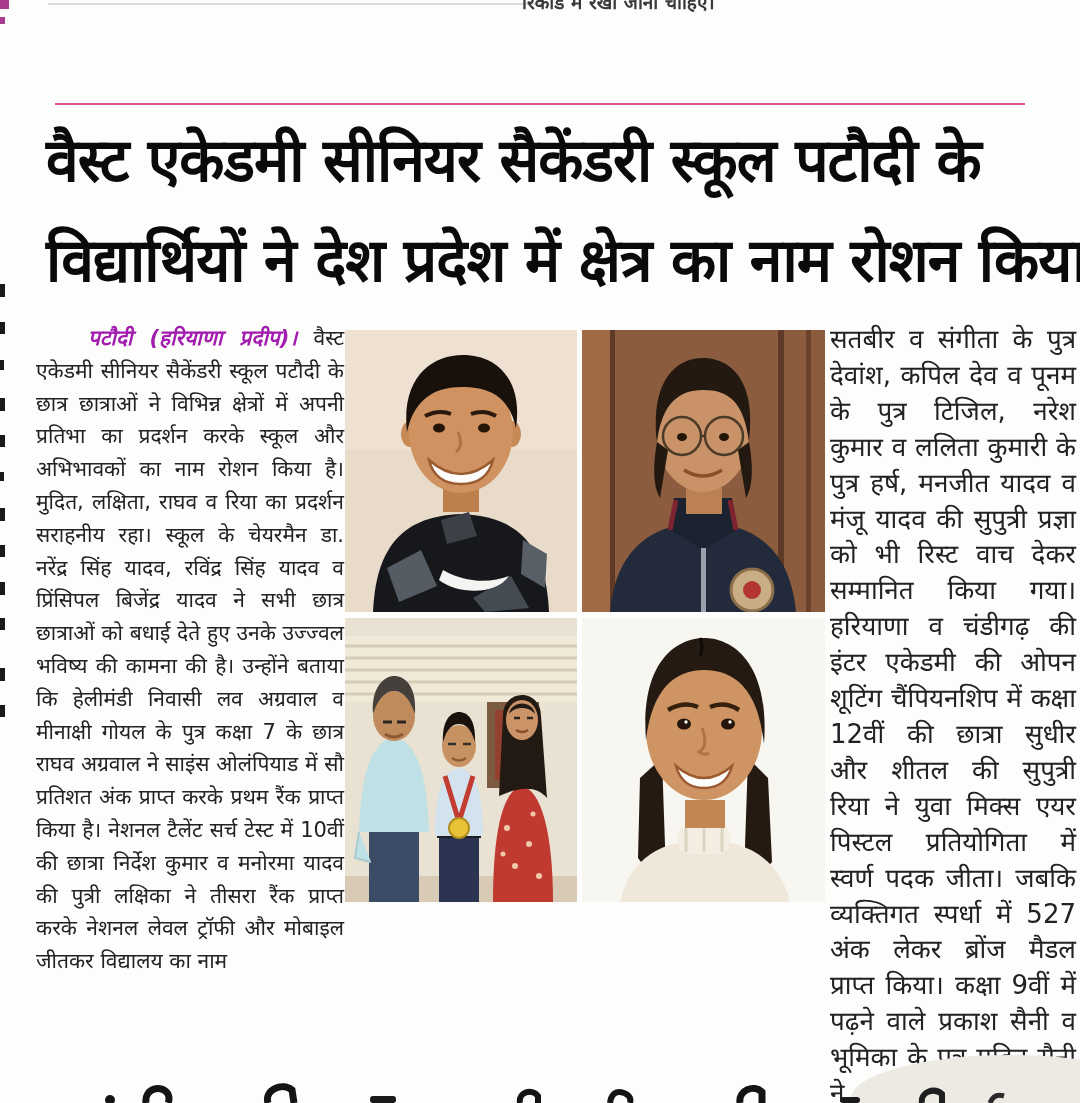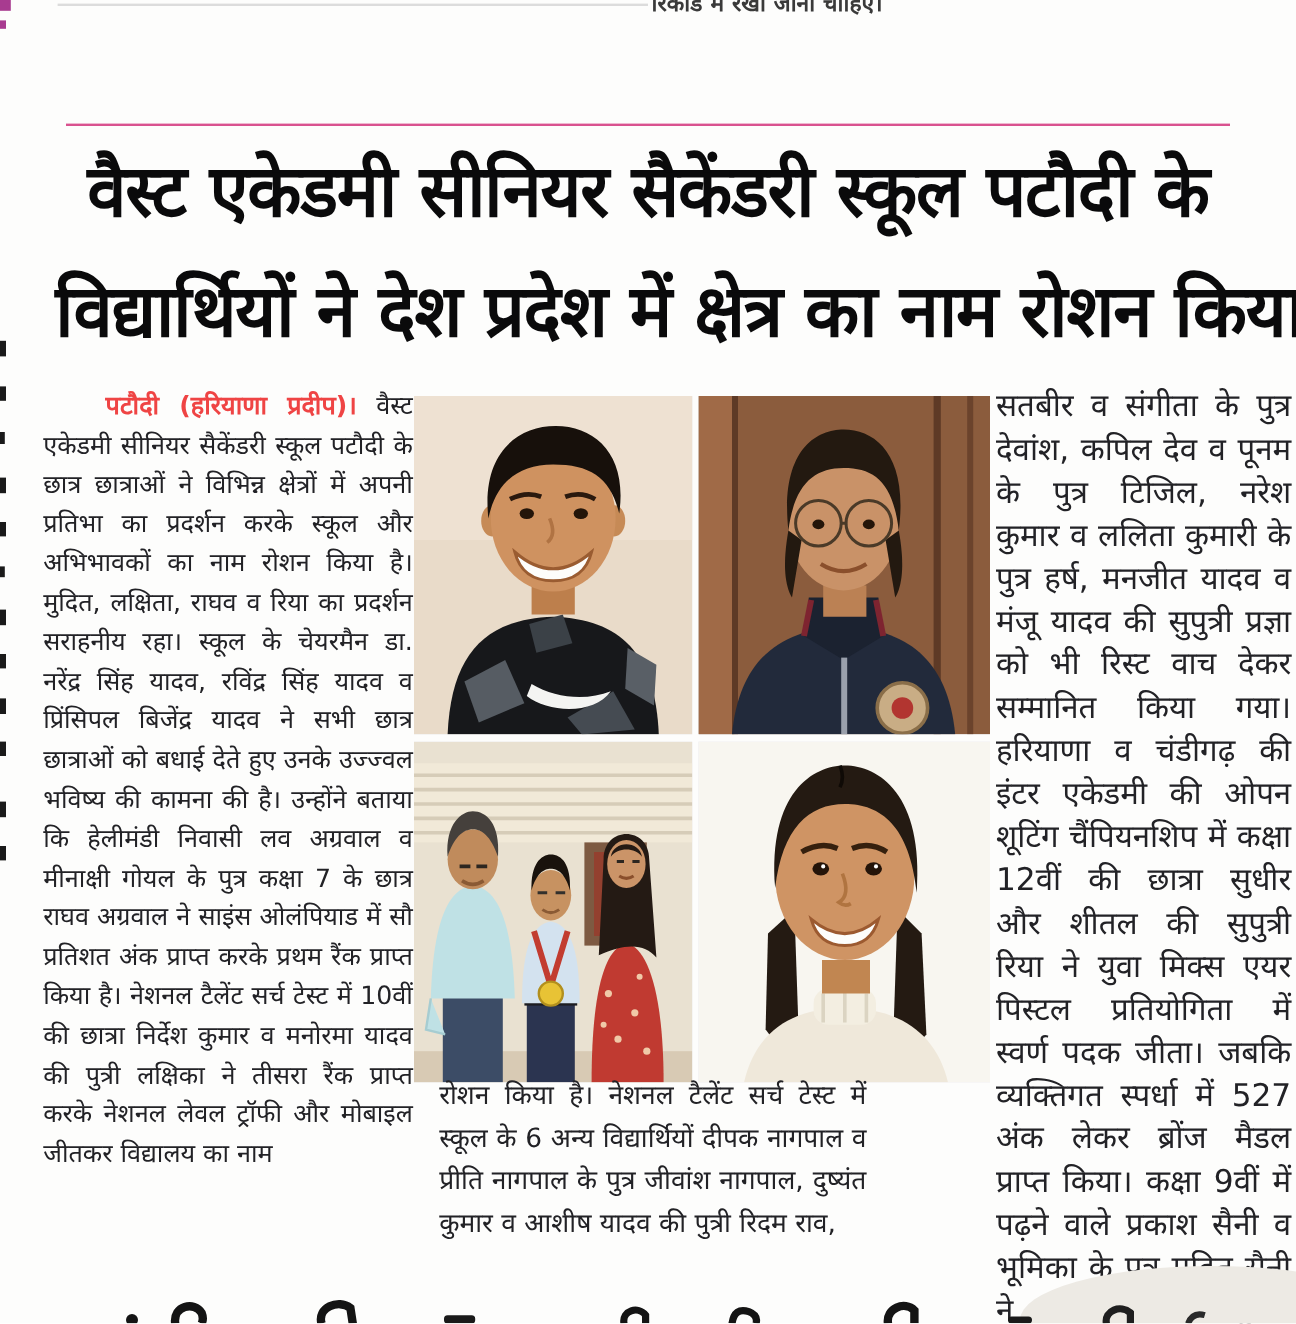--- a/index.html
+++ b/index.html
@@ -5,48 +5,48 @@
   html,body{margin:0;padding:0;background:#ffffff;}
   .page{
     position:relative;width:1080px;height:1103px;margin:0 auto;
     background:#fdfdfc;overflow:hidden;
     font-family:"DejaVu Sans",sans-serif;color:#1c1c1e;
   }
   
   .corner-mark{position:absolute;background:#a83b90;}
   .top-hairline{position:absolute;left:48px;top:3px;width:492px;height:2px;background:#dcdcdc;}
   .top-clip{
-    position:absolute;left:543px;top:0;width:240px;height:13px;overflow:hidden;
+    position:absolute;left:522px;top:0;width:240px;height:13px;overflow:hidden;
   }
   .top-clip span{
     position:absolute;left:0;top:-11px;font-size:19px;font-weight:600;color:#3a3a3a;white-space:nowrap;
   }
   
   .kicker{
     position:absolute;left:40px;top:50px;width:1000px;text-align:center;
     font-size:42px;font-weight:800;color:#0d0d0e;letter-spacing:-.5px;white-space:nowrap;
   }
   .pink-rule{position:absolute;left:55px;top:103px;width:970px;height:2px;background:#d9528f;}
   
   .headline{
-    position:absolute;left:36px;top:110px;width:1008px;text-align:center;
+    position:absolute;left:36px;top:110px;width:1008px;text-align:left;
     font-size:60px;font-weight:800;color:#0a0a0b;line-height:100px;letter-spacing:-1px;
   }
   .headline .hl{display:block;white-space:nowrap;transform:scaleX(.98);transform-origin:center;}
   
   .col{
     position:absolute;text-align:justify;color:#222226;
     text-rendering:optimizeLegibility;
   }
   .col-left{left:36px;top:322px;width:308px;font-size:21px;line-height:32.8px;}
   .col-left p{margin:0;text-indent:52px;}
   .col-mid{left:366px;top:896px;width:356px;font-size:22px;line-height:35.6px;}
   .col-right{left:830px;top:322px;width:246px;font-size:26px;line-height:35.9px;}
   .col p{margin:0;}
-  .dateline{font-weight:800;color:#ef4444;}
+  .dateline{font-weight:800;color:#a21caf;font-style:italic;}
   
   .photo-grid{position:absolute;left:345px;top:330px;width:480px;height:572px;}
   .photo{position:absolute;overflow:hidden;background:#eee;}
   .photo svg{display:block;width:100%;height:100%;}
   .p1{left:0;top:0;width:232px;height:282px;}
   .p2{left:237px;top:0;width:243px;height:282px;}
   .p3{left:0;top:288px;width:232px;height:284px;}
   .p4{left:237px;top:288px;width:243px;height:284px;}
   
   .edge-frag{position:absolute;left:0;width:5px;background:#1a1a1a;}
@@ -190,23 +190,20 @@
         <ellipse cx="146" cy="106" rx="7" ry="5.5" fill="#241409"></ellipse>
         <circle cx="104" cy="104" r="1.7" fill="#fff"></circle>
         <circle cx="148" cy="104" r="1.7" fill="#fff"></circle>
         <path d="M120,110 q7,18 -3,24 q5,4 10,1" stroke="#b07440" stroke-width="3" fill="none"></path>
         <path d="M94,148 Q122,172 150,148 Q144,170 122,170 Q100,170 94,148 Z" fill="#fdfdfb" stroke="#9c5a30" stroke-width="2.5"></path>
       </svg>
     </div>
 
   </div>
 
-  <div class="col col-mid">
-    <p>रोशन किया है। नेशनल टैलेंट सर्च टेस्ट में स्कूल के 6 अन्य विद्यार्थियों दीपक नागपाल व प्रीति नागपाल के पुत्र जीवांश नागपाल, दुष्यंत कुमार व आशीष यादव की पुत्री रिदम राव,</p>
-  </div>
 
   <div class="col col-right">
     <p>सतबीर व संगीता के पुत्र देवांश, कपिल देव व पूनम के पुत्र टिजिल, नरेश कुमार व ललिता कुमारी के पुत्र हर्ष, मनजीत यादव व मंजू यादव की सुपुत्री प्रज्ञा को भी रिस्ट वाच देकर सम्मानित किया गया। हरियाणा व चंडीगढ़ की इंटर एकेडमी की ओपन शूटिंग चैंपियनशिप में कक्षा 12वीं की छात्रा सुधीर और शीतल की सुपुत्री रिया ने युवा मिक्स एयर पिस्टल प्रतियोगिता में स्वर्ण पदक जीता। जबकि व्यक्तिगत स्पर्धा में 527 अंक लेकर ब्रोंज मैडल प्राप्त किया। कक्षा 9वीं में पढ़ने वाले प्रकाश सैनी व भूमिका के पुत्र मुदित सैनी ने रेजांगला शूटिंग अकादमी गुड़गांव में एयर पिस्टल सब यूथ पुरुष वर्ग में कांस्य पदक जीता।</p>
   </div>
 
   <div class="edge-frag" style="top:284px;height:13px;"></div>
   <div class="edge-frag" style="top:322px;height:12px;"></div>
   <div class="edge-frag" style="top:360px;height:10px;width:4px;"></div>
   <div class="edge-frag" style="top:398px;height:13px;"></div>
   <div class="edge-frag" style="top:435px;height:12px;"></div>

